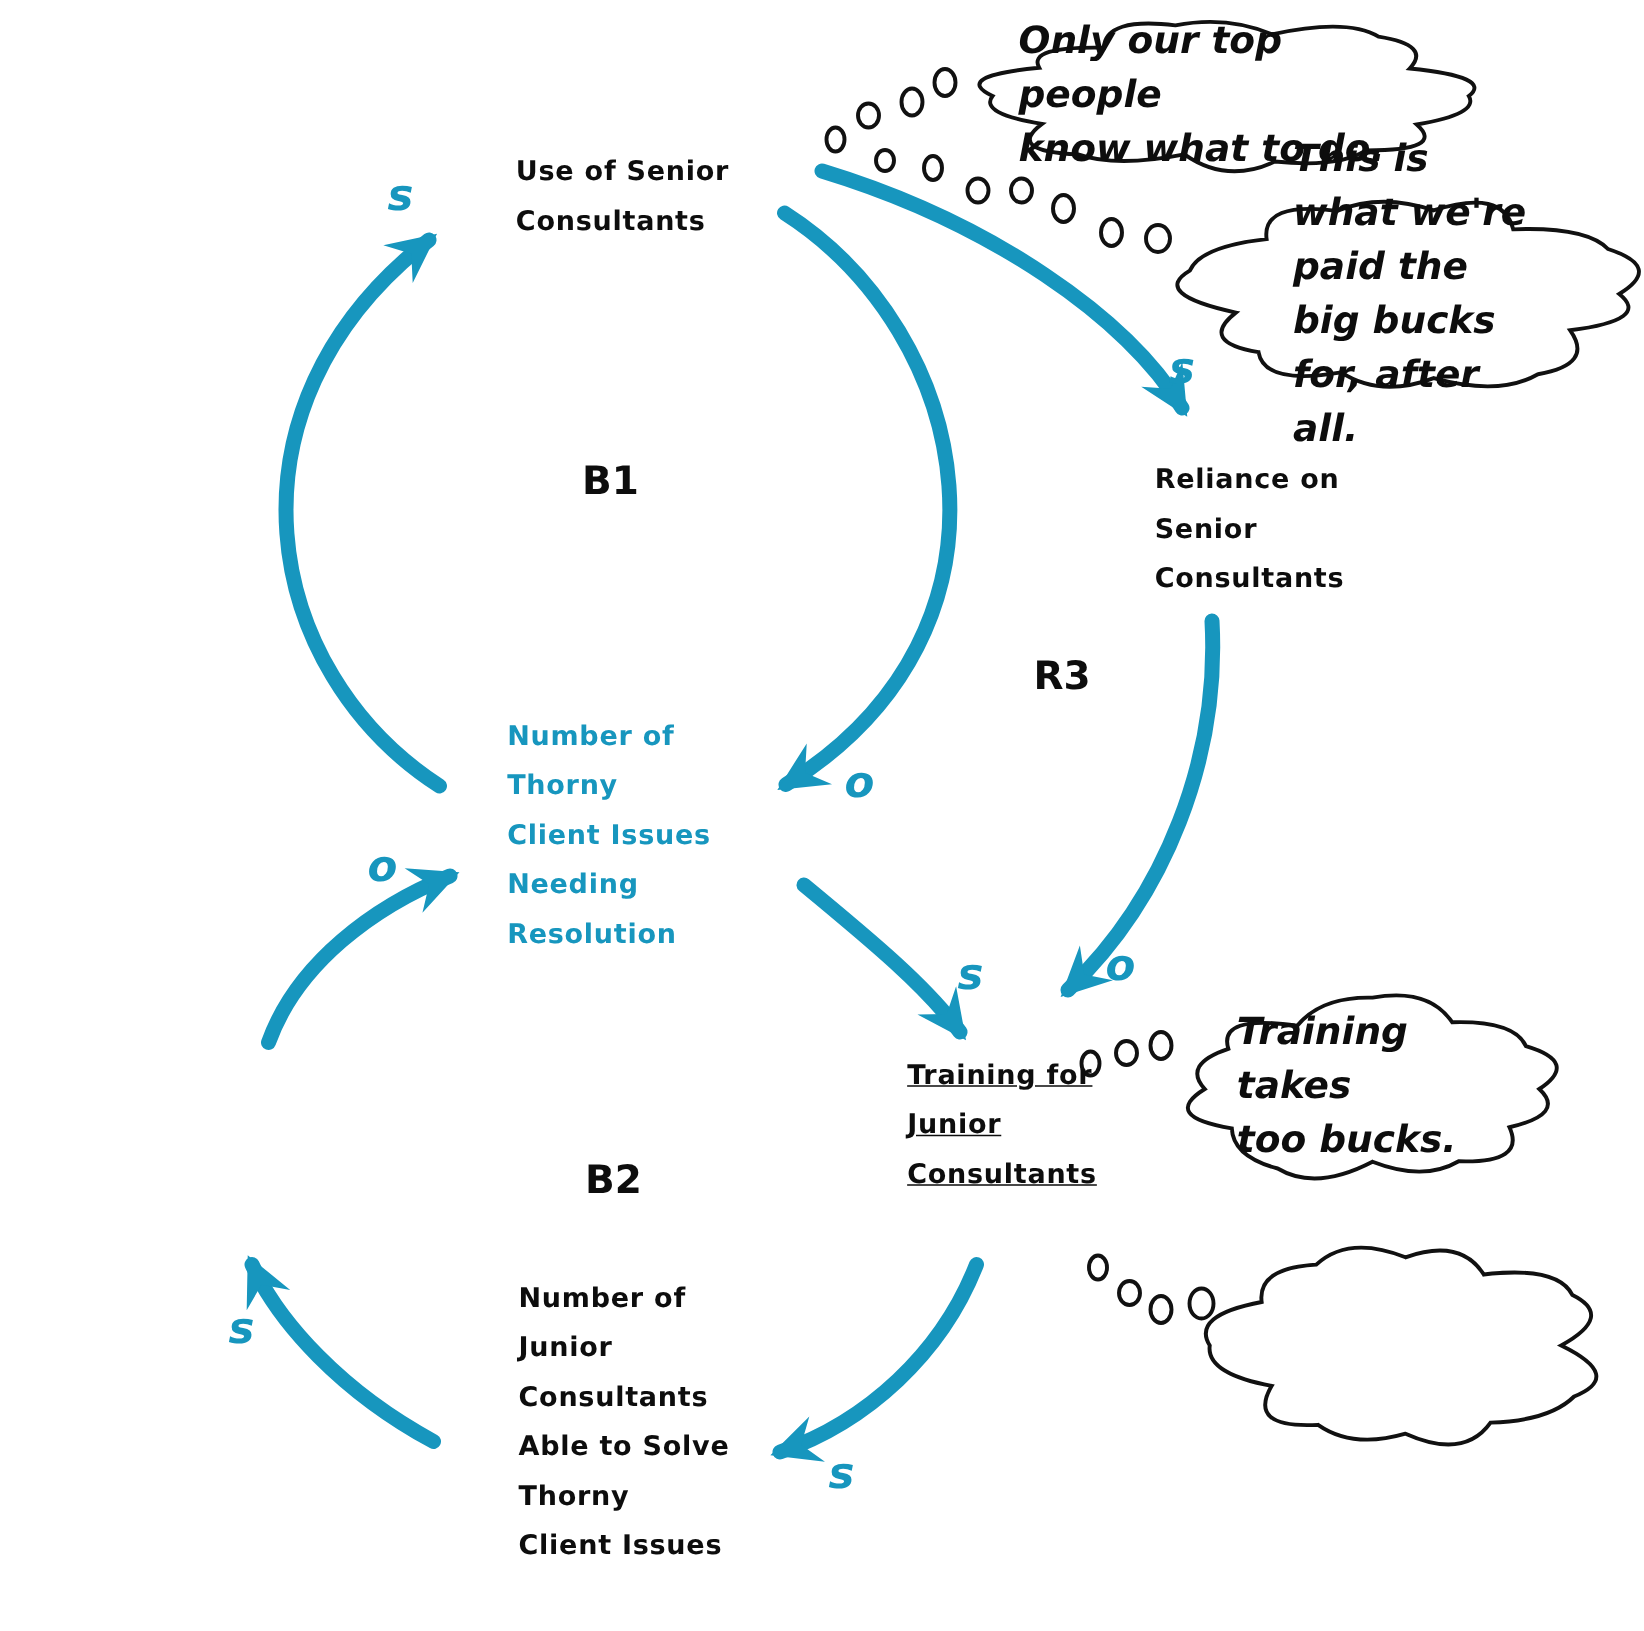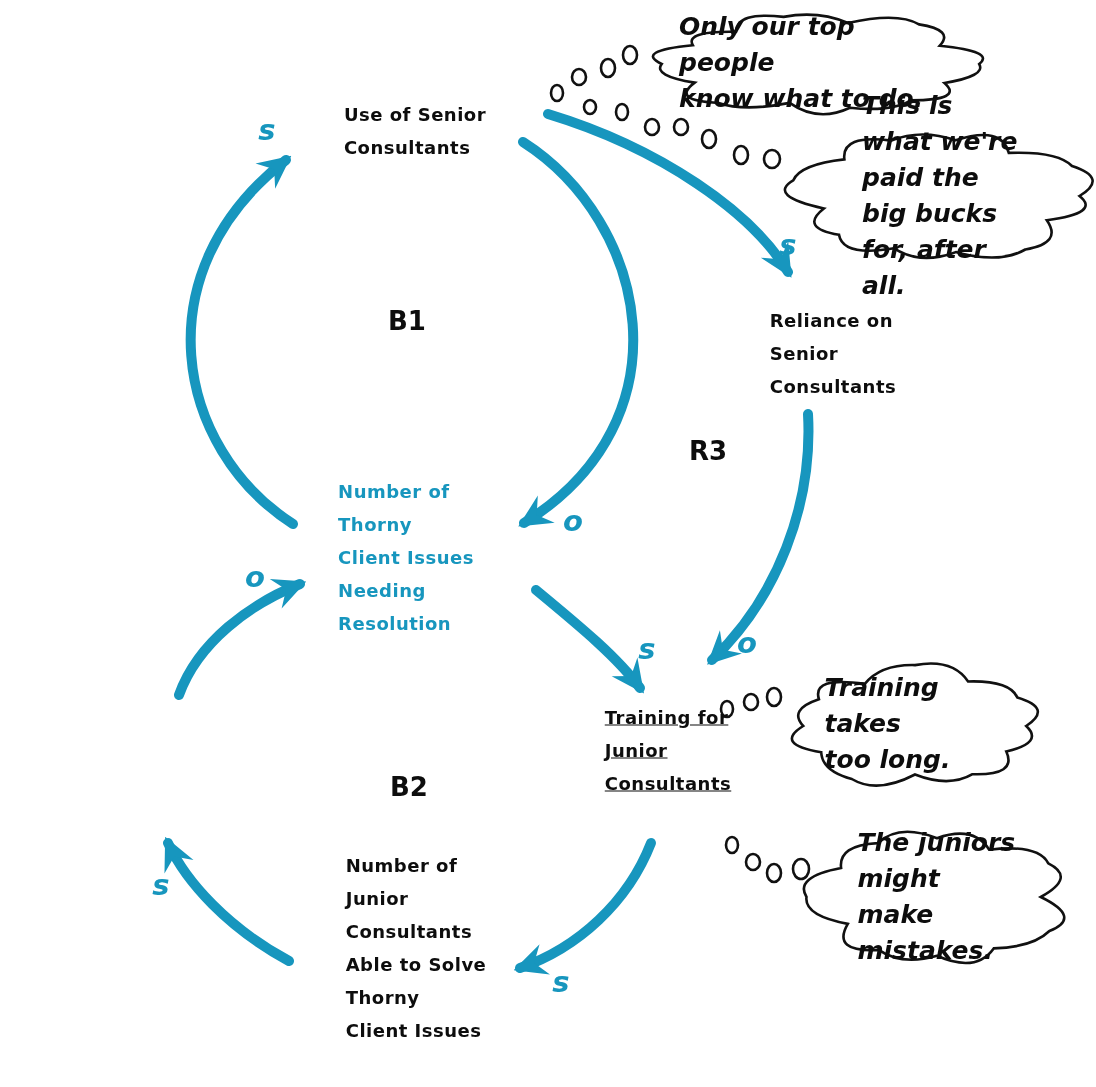--- a/index.html
+++ b/index.html
@@ -128,18 +128,15 @@
   <div class="label pol" style="left:561px; top:982px;">s</div>
   <div class="label pol" style="left:161px; top:885px;">s</div>
   <div class="label pol" style="left:255px; top:577px;">o</div>
 
   <div class="label bubble-text" style="left:818px; top:63px;">Only our top people
 know what to do.</div>
   <div class="label bubble-text" style="left:940px; top:196px;">This is what we're
 paid the big bucks
 for, after all.</div>
   <div class="label bubble-text" style="left:915px; top:724px;">Training takes
-too long.</div>
-  <div class="label bubble-text" style="left:937px; top:897px;">The juniors
-might make
-mistakes.</div>
+too bucks.</div>
 
 </div>
 
 </body></html>

